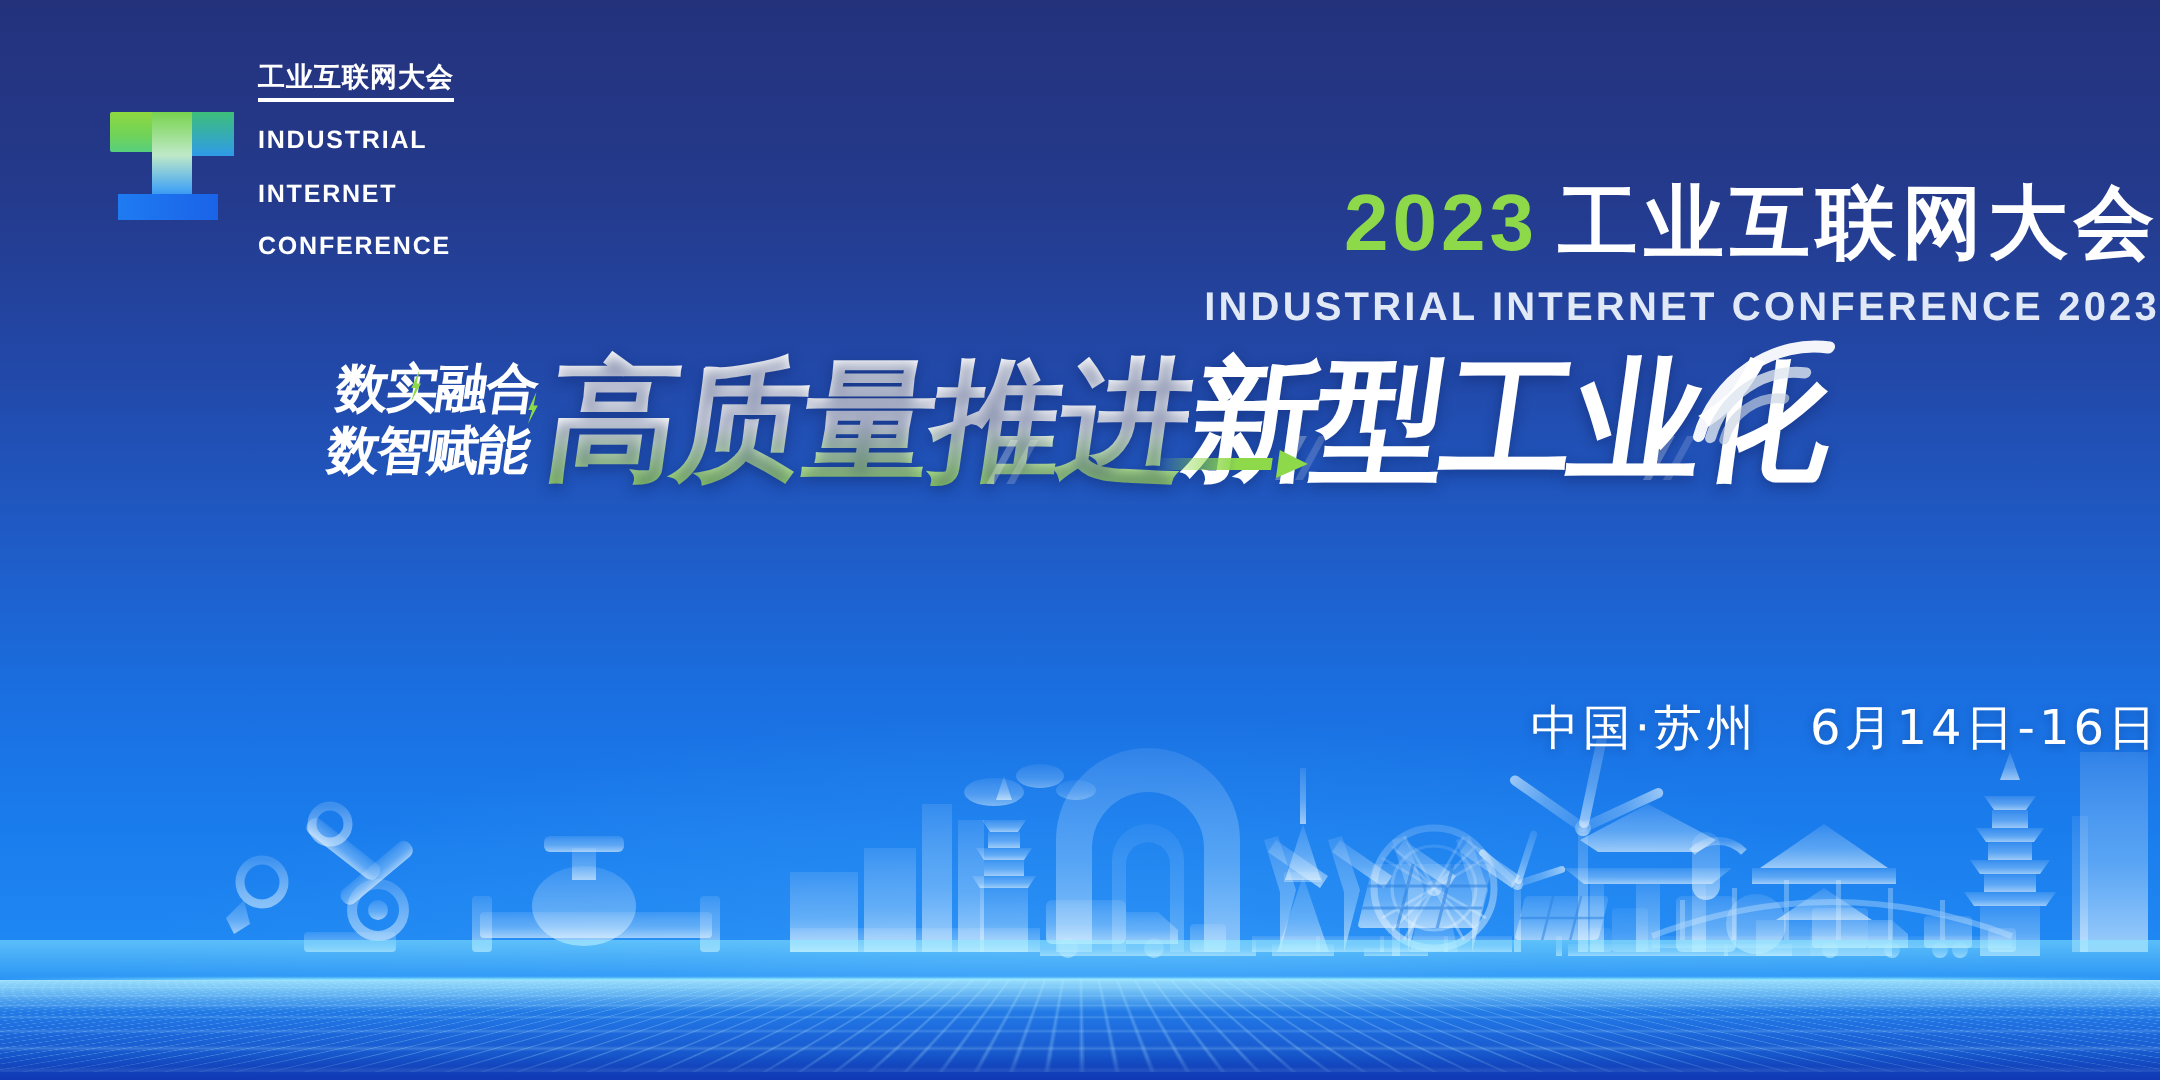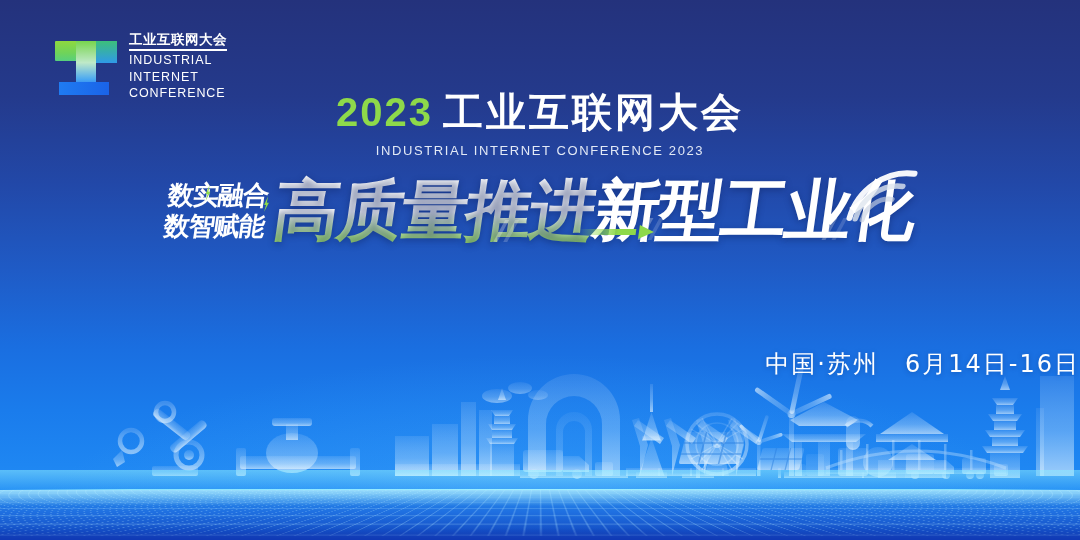--- a/index.html
+++ b/index.html
@@ -51,32 +51,32 @@
   .logo-mark .notch{
     position:absolute;left:41px;top:6px;width:21px;height:22px;
     background:linear-gradient(180deg,#3dbf7a 0%,#2f9ae8 100%);
   }
   .logo-text{line-height:1.18;}
   .logo-cn{
     font-size:13.5px;font-weight:700;color:#ffffff;letter-spacing:.5px;
     border-bottom:2px solid #ffffff;padding-bottom:1px;display:inline-block;
     font-family:"DejaVu Sans","Liberation Sans",sans-serif;
   }
-  .logo-en{font-size:12.5px;font-weight:400;color:#ffffff;letter-spacing:.9px;margin-top:2px;}
-
-  
-  .title-wrap{position:absolute;left:0;right:0;top:92px;text-align:center;}
+  .logo-en{font-size:12.5px;font-weight:700;color:#ffffff;letter-spacing:.9px;margin-top:12px;}
+
+  
+  .title-wrap{position:absolute;left:0;right:0;top:92px;text-align:right;}
   .title-main{
     font-size:40px;font-weight:700;line-height:1;white-space:nowrap;
     font-family:"DejaVu Sans","Liberation Sans",sans-serif;
   }
   .title-year{color:#8ed94a;letter-spacing:2px;font-family:"Liberation Sans",sans-serif;}
   .title-cn{color:#ffffff;letter-spacing:3px;margin-left:10px;}
   .title-sub{
-    margin-top:11px;font-size:13px;font-weight:400;color:#e2e9f6;
+    margin-top:11px;font-size:20px;font-weight:700;color:#e2e9f6;
     letter-spacing:1.6px;white-space:nowrap;
   }
 
   
   .slogan{position:absolute;left:0;right:0;top:178px;display:flex;justify-content:center;align-items:center;}
   .slogan-inner{position:relative;display:flex;align-items:center;gap:8px;}
 
   .slogan-small{
     display:flex;flex-direction:column;gap:3px;
     font-family:"DejaVu Sans","Liberation Sans",sans-serif;

